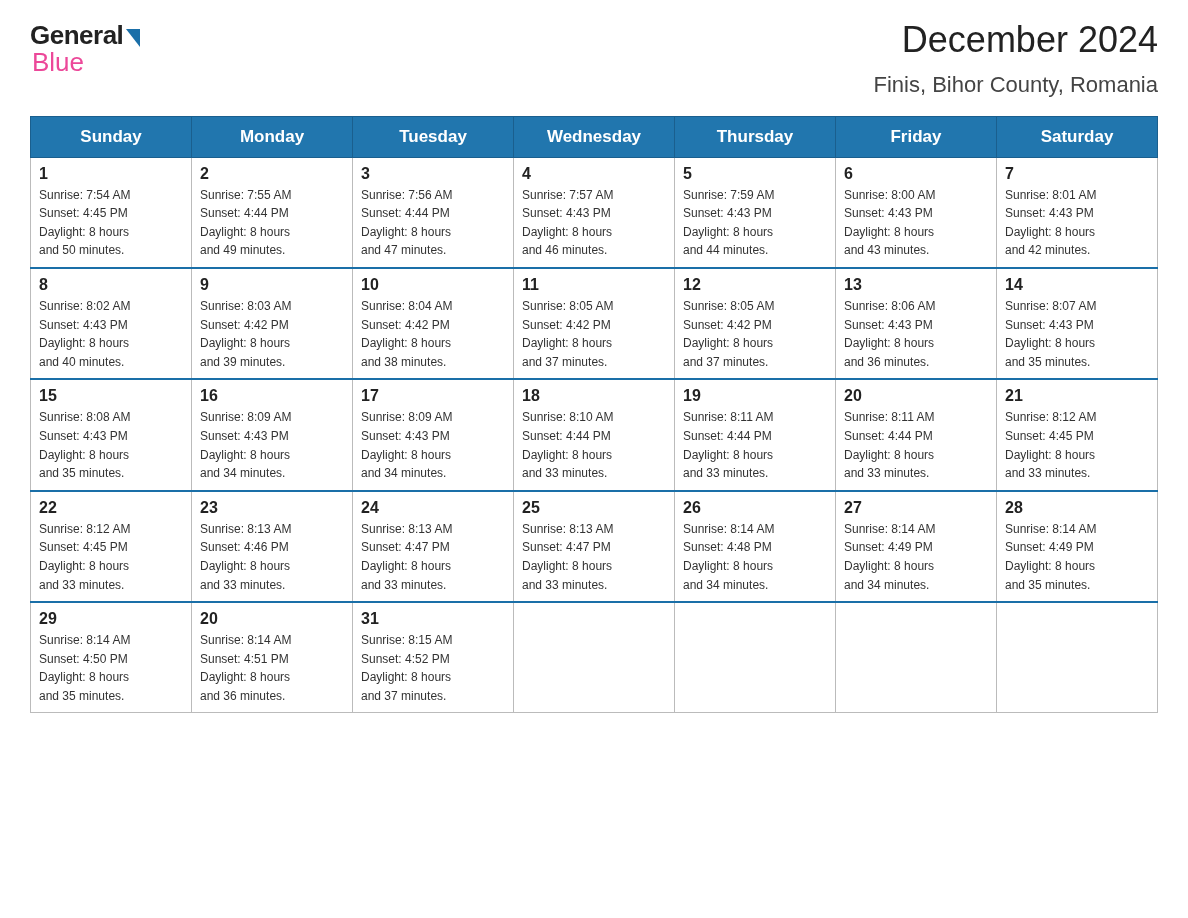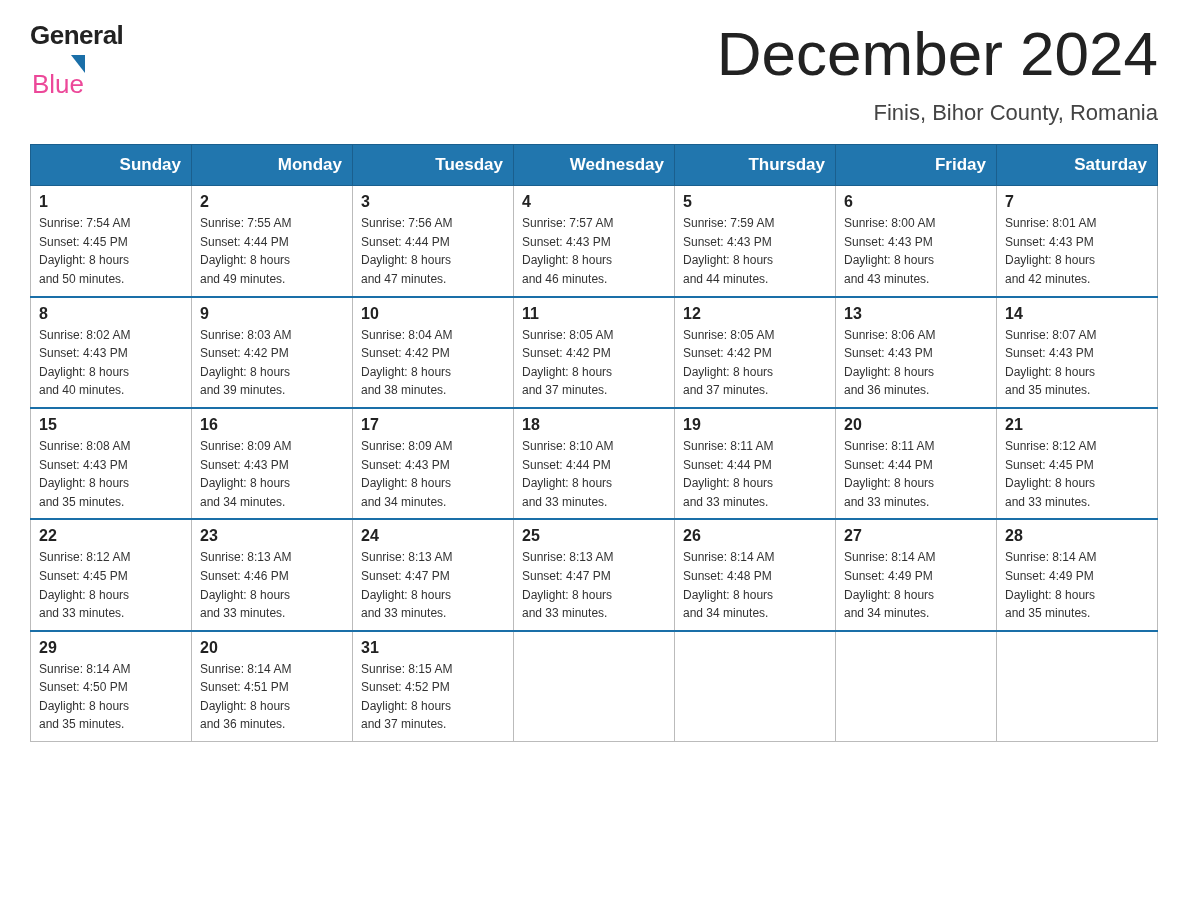--- a/index.html
+++ b/index.html
@@ -18,21 +18,20 @@
       margin-bottom: 18px;
     }
     .logo {
       display: flex;
       flex-direction: column;
       align-items: flex-start;
     }
     .logo-top {
       display: flex;
       align-items: center;
-      flex-direction: column;
     }
     .logo-general {
       font-size: 26px;
       font-weight: bold;
       color: #222;
       letter-spacing: -0.5px;
     }
     .logo-arrow {
       width: 0;
       height: 0;
@@ -46,41 +45,41 @@
       font-size: 26px;
       font-weight: normal;
       color: #ec4899;
       margin-top: -4px;
       margin-left: 2px;
     }
     .title-block {
       text-align: right;
     }
     .month-title {
-      font-size: 62px;
+      font-size: 36px;
       font-weight: normal;
       color: #222;
       line-height: 1.1;
     }
     .location {
       font-size: 22px;
       color: #444;
       margin-top: 12px;
     }
     table {
       width: 100%;
       border-collapse: collapse;
     }
     thead tr th {
       background: #2176ae;
       color: #fff;
       font-size: 17px;
       font-weight: bold;
       padding: 10px 10px;
-      text-align: right;
+      text-align: center;
       border: 1px solid #1a5f8e;
     }
     tbody tr td {
       border: 1px solid #bbb;
       vertical-align: top;
       padding: 7px 8px;
       font-size: 13.5px;
       min-height: 90px;
       width: 14.28%;
     }

